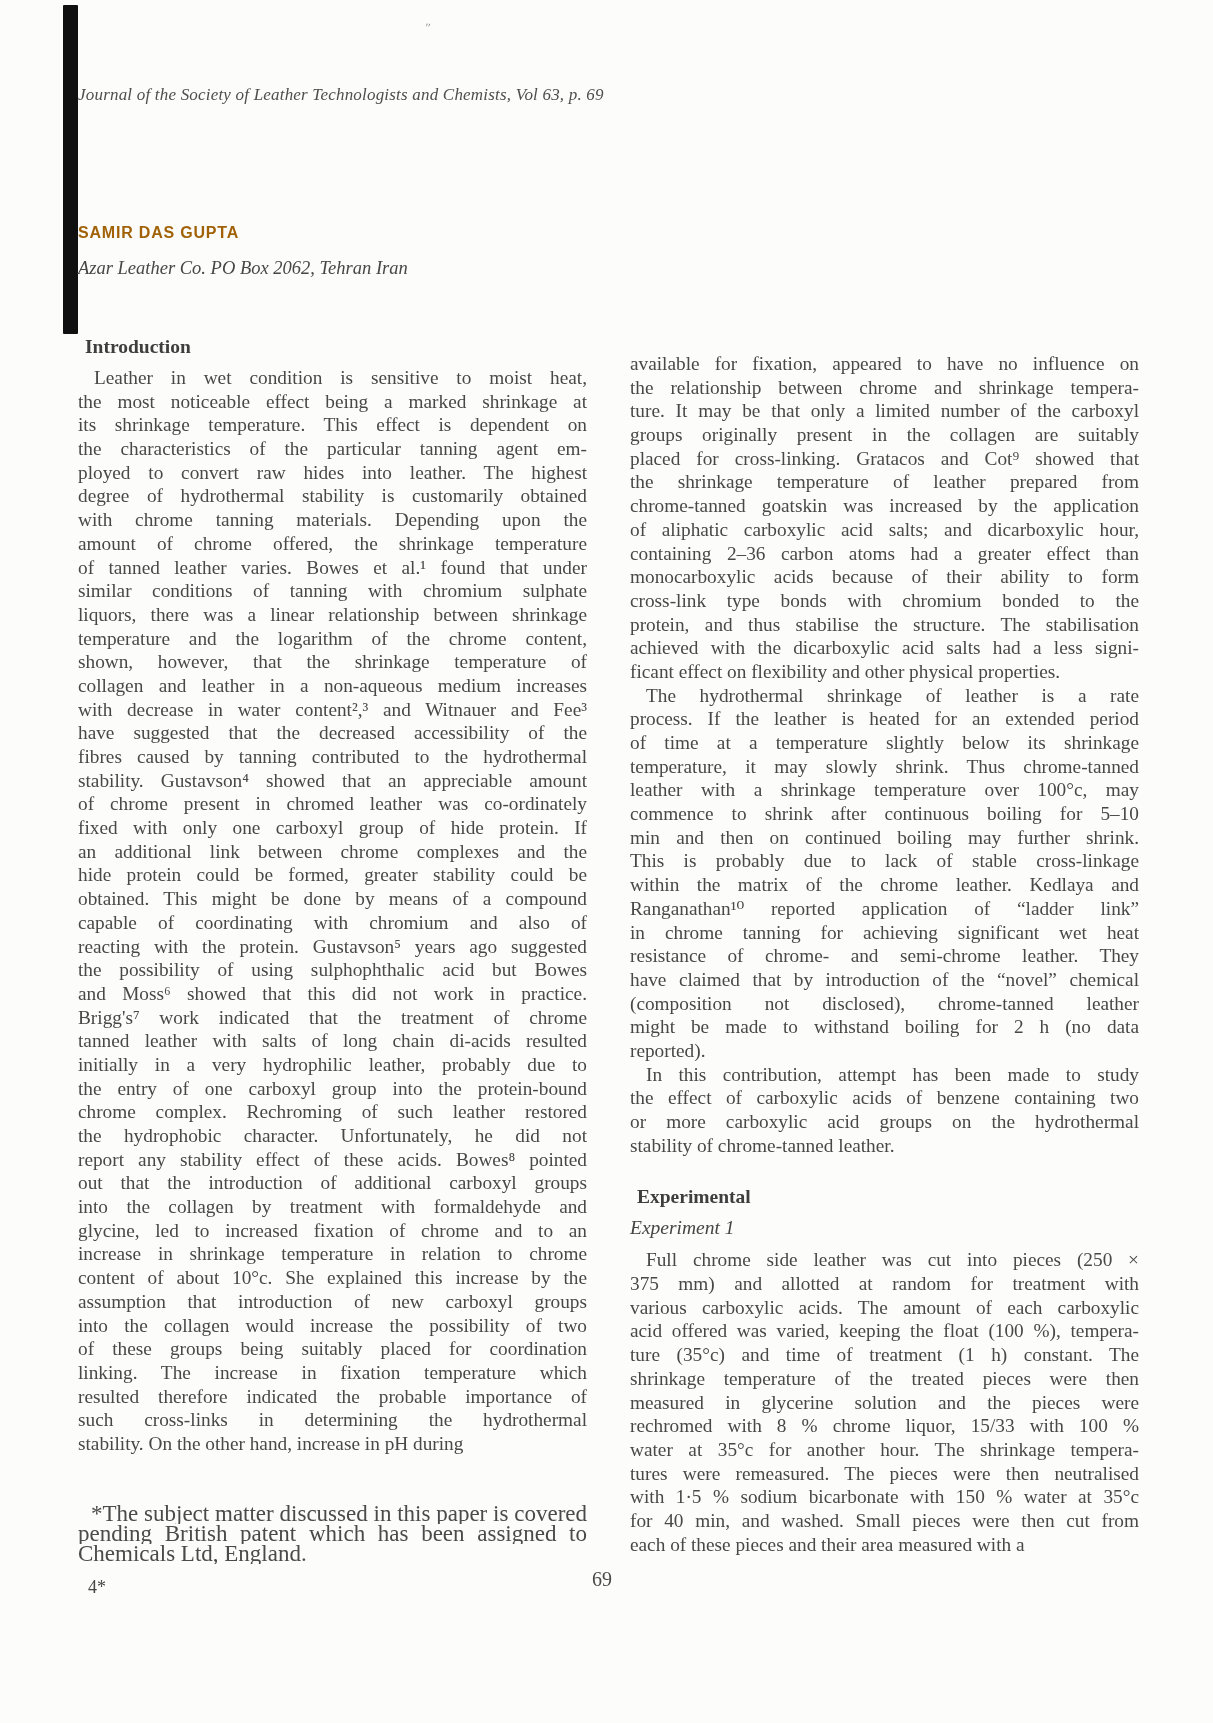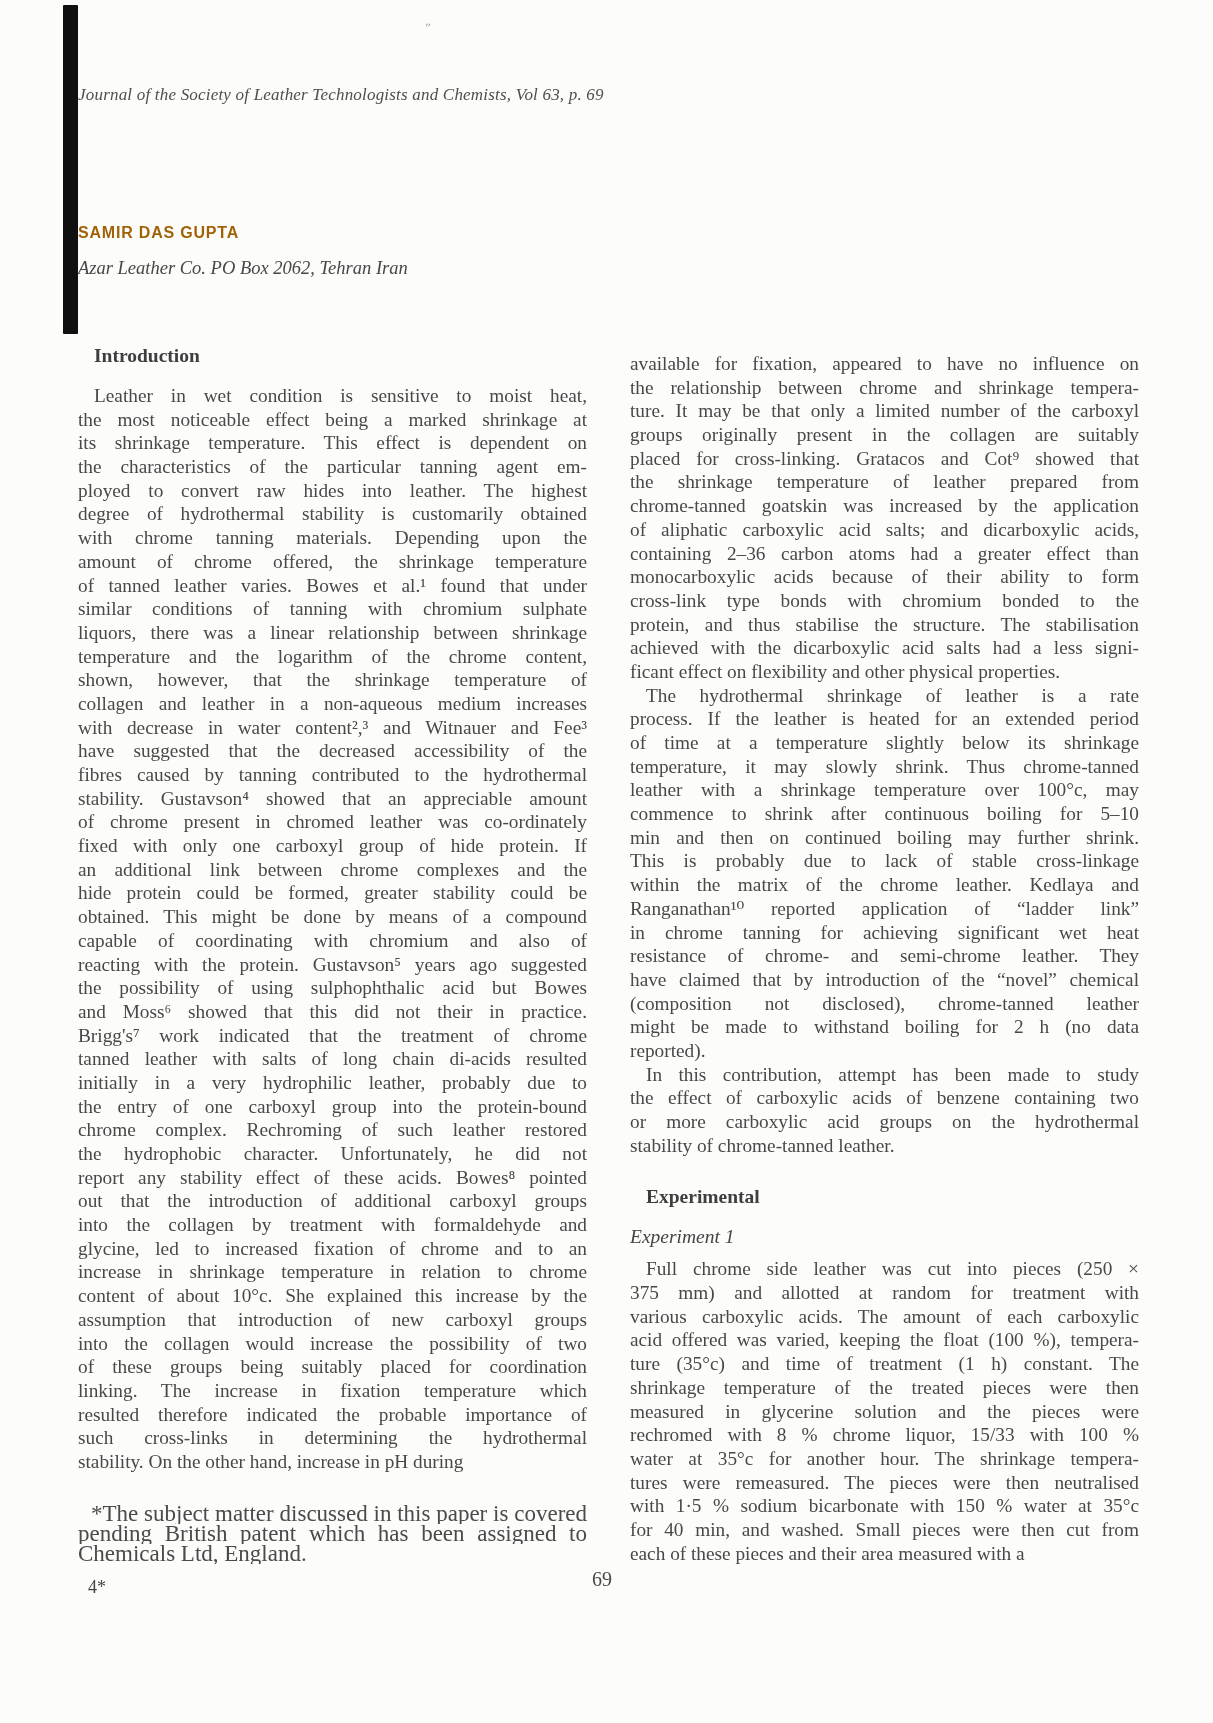--- a/index.html
+++ b/index.html
@@ -36,21 +36,21 @@
     font-weight:bold;font-size:16px;letter-spacing:0.8px;color:#a16207;
   }
   .affiliation{
     position:absolute;left:78px;top:258px;
     font-style:italic;font-size:18.5px;color:#474747;
   }
   .col{position:absolute;width:509px;}
   .col-left{left:78px;top:328px;}
   .col-right{left:630px;top:352px;}
   .sec-heading{
-    font-weight:bold;font-size:19.5px;line-height:24px;color:#3e3e3e;margin:16px;
+    font-weight:bold;font-size:19.5px;line-height:24px;color:#3e3e3e;margin:7px;
   }
   .exp-heading{margin-top:28px;}
   .subhead{
     font-style:italic;font-size:19.5px;line-height:24px;color:#454545;
   }
   .body-lines{margin-top:0;}
   .rc-bottom{margin-top:8px;}
   .jline{
     font-size:19.3px;height:23.7px;line-height:23.7px;overflow:hidden;
     text-align:justify;text-align-last:justify;color:#484848;
@@ -108,21 +108,21 @@
         <div class="jline">fibres caused by tanning contributed to the hydrothermal</div>
         <div class="jline">stability. Gustavson⁴ showed that an appreciable amount</div>
         <div class="jline">of chrome present in chromed leather was co-ordinately</div>
         <div class="jline">fixed with only one carboxyl group of hide protein. If</div>
         <div class="jline">an additional link between chrome complexes and the</div>
         <div class="jline">hide protein could be formed, greater stability could be</div>
         <div class="jline">obtained. This might be done by means of a compound</div>
         <div class="jline">capable of coordinating with chromium and also of</div>
         <div class="jline">reacting with the protein. Gustavson⁵ years ago suggested</div>
         <div class="jline">the possibility of using sulphophthalic acid but Bowes</div>
-        <div class="jline">and Moss⁶ showed that this did not their in practice.</div>
+        <div class="jline">and Moss⁶ showed that this did not work in practice.</div>
         <div class="jline">Brigg's⁷ work indicated that the treatment of chrome</div>
         <div class="jline">tanned leather with salts of long chain di-acids resulted</div>
         <div class="jline">initially in a very hydrophilic leather, probably due to</div>
         <div class="jline">the entry of one carboxyl group into the protein-bound</div>
         <div class="jline">chrome complex. Rechroming of such leather restored</div>
         <div class="jline">the hydrophobic character. Unfortunately, he did not</div>
         <div class="jline">report any stability effect of these acids. Bowes⁸ pointed</div>
         <div class="jline">out that the introduction of additional carboxyl groups</div>
         <div class="jline">into the collagen by treatment with formaldehyde and</div>
         <div class="jline">glycine, led to increased fixation of chrome and to an</div>
@@ -140,21 +140,21 @@
 
   <div class="col col-right">
     <div class="body-lines">
         <div class="jline">available for fixation, appeared to have no influence on</div>
         <div class="jline">the relationship between chrome and shrinkage tempera-</div>
         <div class="jline">ture. It may be that only a limited number of the carboxyl</div>
         <div class="jline">groups originally present in the collagen are suitably</div>
         <div class="jline">placed for cross-linking. Gratacos and Cot⁹ showed that</div>
         <div class="jline">the shrinkage temperature of leather prepared from</div>
         <div class="jline">chrome-tanned goatskin was increased by the application</div>
-        <div class="jline">of aliphatic carboxylic acid salts; and dicarboxylic acids,</div>
+        <div class="jline">of aliphatic carboxylic acid salts; and dicarboxylic hour,</div>
         <div class="jline">containing 2–36 carbon atoms had a greater effect than</div>
         <div class="jline">monocarboxylic acids because of their ability to form</div>
         <div class="jline">cross-link type bonds with chromium bonded to the</div>
         <div class="jline">protein, and thus stabilise the structure. The stabilisation</div>
         <div class="jline">achieved with the dicarboxylic acid salts had a less signi-</div>
         <div class="jline pend">ficant effect on flexibility and other physical properties.</div>
         <div class="jline pind">The hydrothermal shrinkage of leather is a rate</div>
         <div class="jline">process. If the leather is heated for an extended period</div>
         <div class="jline">of time at a temperature slightly below its shrinkage</div>
         <div class="jline">temperature, it may slowly shrink. Thus chrome-tanned</div>

